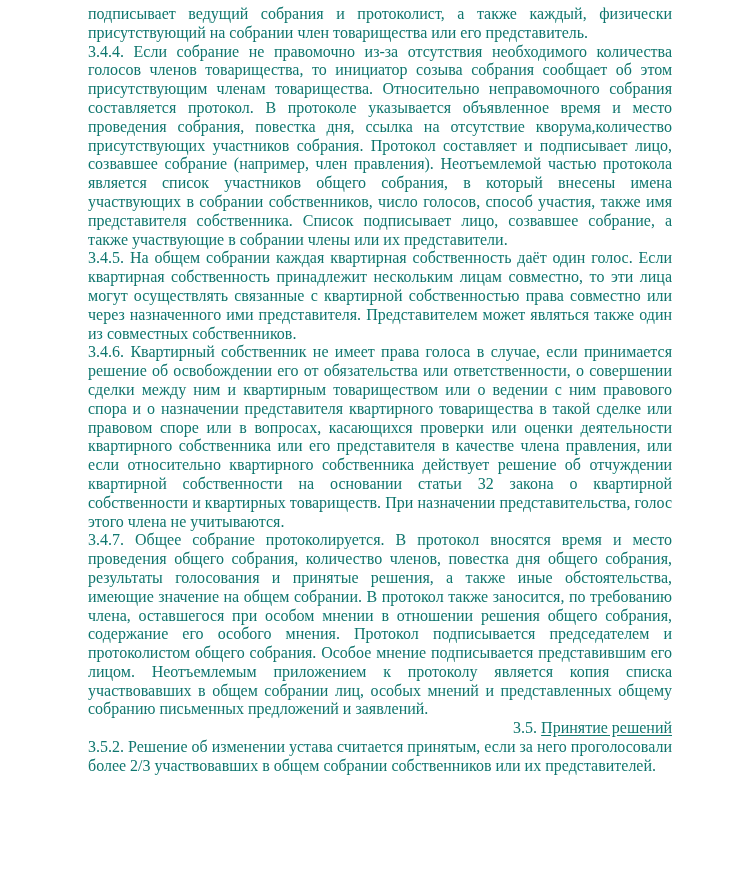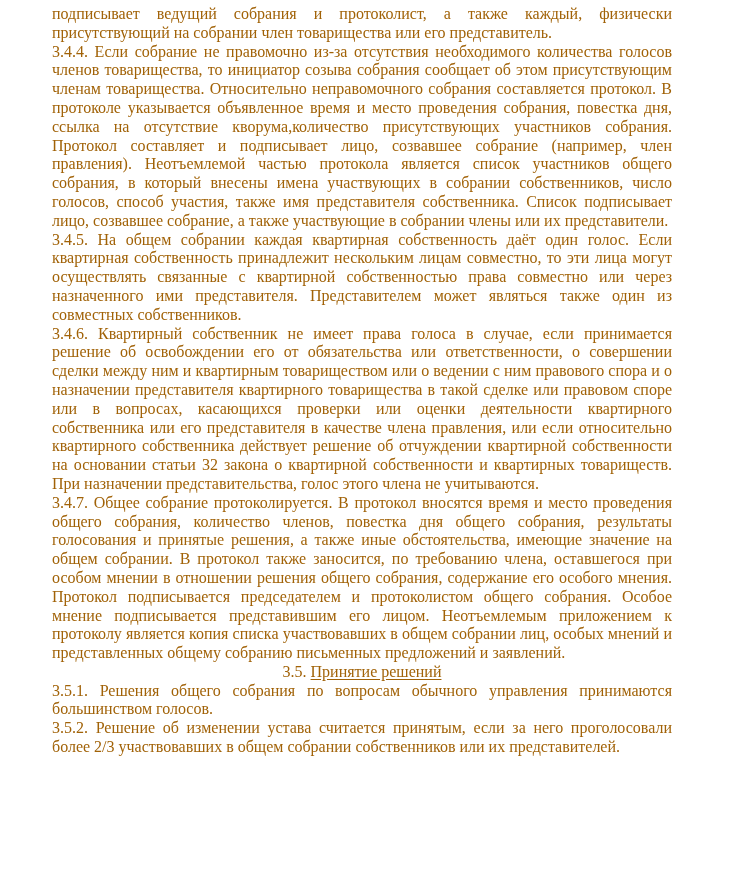--- a/index.html
+++ b/index.html
@@ -6,46 +6,45 @@
       margin: 0;
       padding: 0;
       background: #ffffff;
     }
     .page {
       position: relative;
       width: 729px;
       height: 870px;
       box-sizing: border-box;
       background: #ffffff;
-      padding: 5px 57px 6px 52px;
+      padding: 5px 57px 6px 88px;
       font-family: "Liberation Serif", "DejaVu Serif", serif;
       font-size: 16px;
       line-height: 18.8px;
-      color: #a16207;
+      color: #0f766e;
       overflow: hidden;
     }
     .para {
       margin: 0;
       text-align: justify;
       text-justify: inter-word;
       hyphens: none;
     }
     .heading {
-      text-align: center;
+      text-align: right;
     }
     .heading .underlined {
       text-decoration: underline;
       text-underline-offset: 2px;
     }
   </style>
 </head>
 <body>
 
 <div class="page">
   <p class="para">подписывает ведущий собрания и протоколист, а также каждый, физически присутствующий на собрании член товарищества или его представитель.</p>
   <p class="para">3.4.4.  Если собрание  не правомочно из-за отсутствия необходимого количества голосов членов товарищества, то инициатор созыва собрания сообщает об этом присутствующим членам товарищества. Относительно неправомочного собрания составляется протокол. В протоколе указывается объявленное время и место проведения собрания, повестка дня, ссылка на отсутствие кворума,количество присутствующих участников собрания. Протокол составляет и подписывает лицо, созвавшее собрание (например, член правления).  Неотъемлемой частью протокола является список участников общего собрания, в который внесены имена участвующих в собрании собственников, число голосов, способ участия, также имя представителя собственника. Список подписывает лицо, созвавшее собрание, а также участвующие в собрании члены или их представители.</p>
   <p class="para">3.4.5.  На общем собрании  каждая квартирная собственность даёт один голос. Если квартирная собственность принадлежит нескольким лицам совместно, то эти лица могут осуществлять связанные с квартирной собственностью права совместно или через назначенного ими представителя. Представителем может являться также один из совместных собственников.</p>
   <p class="para">3.4.6. Квартирный собственник не имеет права голоса в случае, если принимается решение об освобождении его от обязательства или ответственности, о совершении сделки между ним и квартирным товариществом или о ведении с ним правового спора и о назначении представителя квартирного товарищества в такой сделке или правовом споре или в вопросах, касающихся проверки или оценки деятельности квартирного собственника или его представителя в качестве члена правления, или если относительно квартирного собственника действует решение об отчуждении квартирной собственности на основании статьи 32 закона о квартирной собственности и квартирных товариществ. При назначении представительства, голос этого члена не учитываются.</p>
   <p class="para">3.4.7.  Общее собрание протоколируется. В протокол вносятся время и место проведения общего собрания, количество членов, повестка дня общего собрания, результаты голосования и принятые решения, а также иные обстоятельства, имеющие значение на общем собрании. В протокол также заносится, по требованию члена, оставшегося при особом мнении в отношении решения общего собрания, содержание его особого мнения. Протокол подписывается председателем и протоколистом общего собрания. Особое мнение подписывается представившим его лицом. Неотъемлемым приложением к протоколу является копия списка участвовавших в общем собрании лиц, особых мнений и представленных общему собранию письменных предложений и заявлений.</p>
   <p class="para heading"><span>3.5.</span> <span class="underlined">Принятие решений</span></p>
-  <p class="para">3.5.1.  Решения общего собрания по вопросам обычного управления принимаются большинством голосов.</p>
   <p class="para">3.5.2.  Решение об изменении устава считается принятым, если за него проголосовали более 2/3 участвовавших в общем собрании собственников или их представителей.</p>
 </div>
 
 </body></html>

